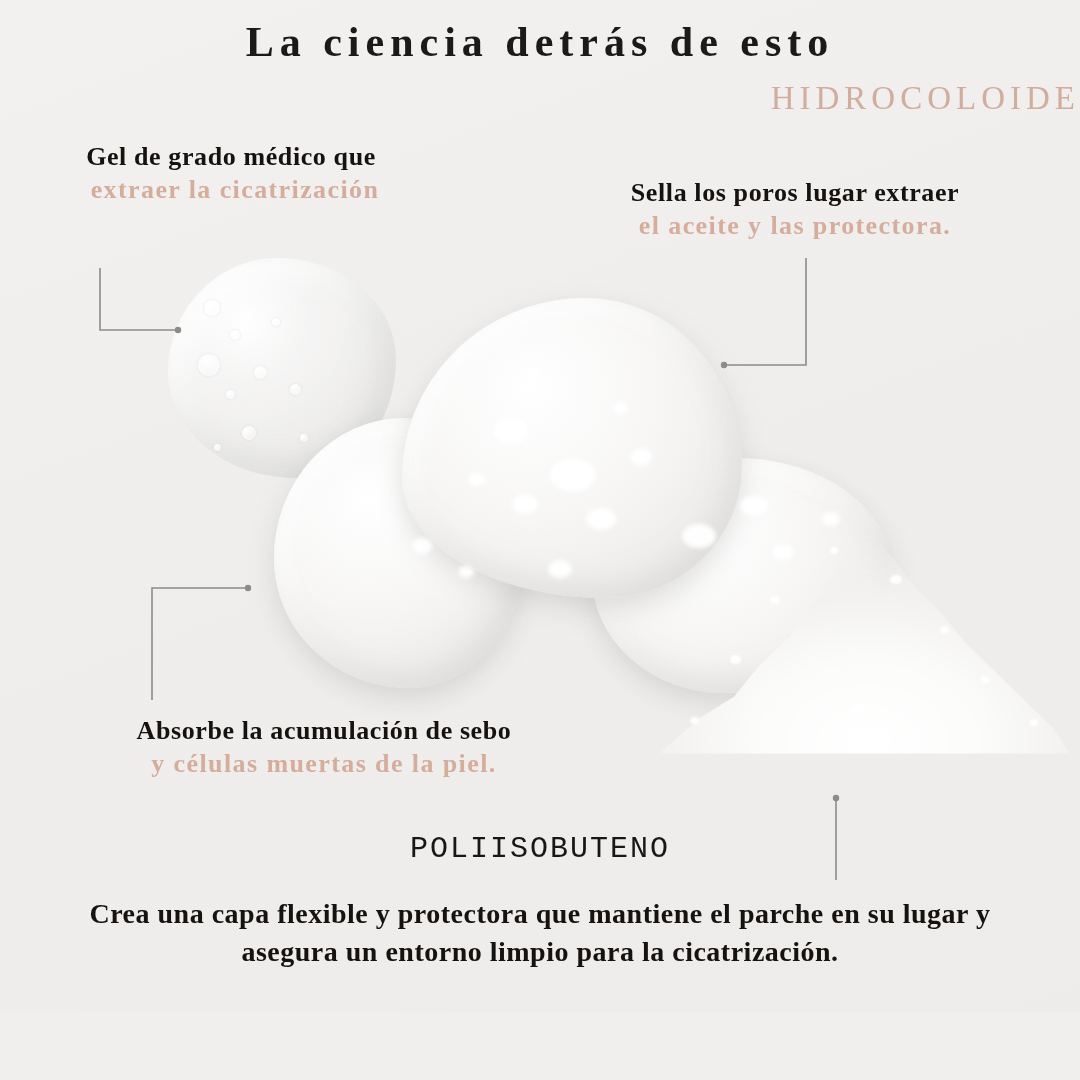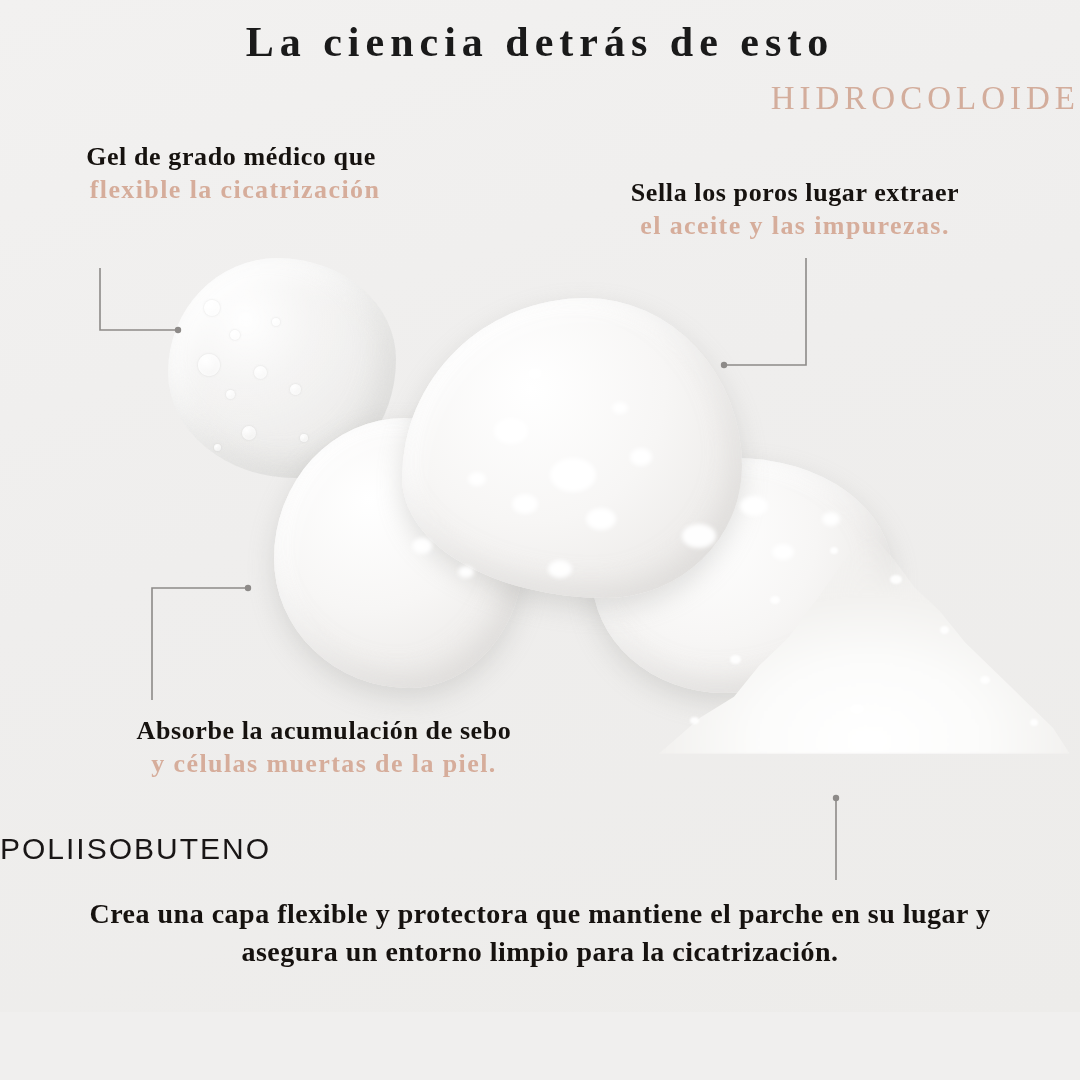--- a/index.html
+++ b/index.html
@@ -91,24 +91,25 @@
     text-align: center;
     font-family: Liberation Serif, serif;
   }
 
   
   #poli-title {
     position: absolute;
     top: 832px;
     left: 0;
     width: 1080px;
+    text-align: center;
     font-size: 30px;
     letter-spacing: 2px;
     color: #191616;
-    font-family: Liberation Sans, sans-serif;
+    font-family: Liberation Mono, monospace;
   }
   #poli-body {
     position: absolute;
     top: 895px;
     left: 60px;
     width: 960px;
     text-align: center;
     font-size: 28px;
     font-weight: bold;
     line-height: 1.35;
@@ -273,26 +274,26 @@
       <path d="M836,880 L836,800"></path>
       <circle cx="836" cy="798" r="3.2" fill="#8d8a88" stroke="none"></circle>
     </g>
   </svg>
 
   <div class="headline">La ciencia detrás de esto</div>
   <div class="subhead">HIDROCOLOIDE</div>
 
   <div class="callout" id="callout-gel">
     <span class="dark">Gel de grado médico que</span>
-    <span class="tan">flexible la cicatrización</span>
+    <span class="tan">extraer la cicatrización</span>
   </div>
 
   <div class="callout" id="callout-seal">
     <span class="dark">Sella los poros lugar extraer</span>
-    <span class="tan">el aceite y las impurezas.</span>
+    <span class="tan">el aceite y las protectora.</span>
   </div>
 
   <div class="callout" id="callout-absorb">
     <span class="dark">Absorbe la acumulación de sebo</span>
     <span class="tan">y células muertas de la piel.</span>
   </div>
 
   <div id="poli-title">POLIISOBUTENO</div>
   <div id="poli-body">Crea una capa flexible y protectora que mantiene el parche en su lugar y asegura un entorno limpio para la cicatrización.</div>
 

